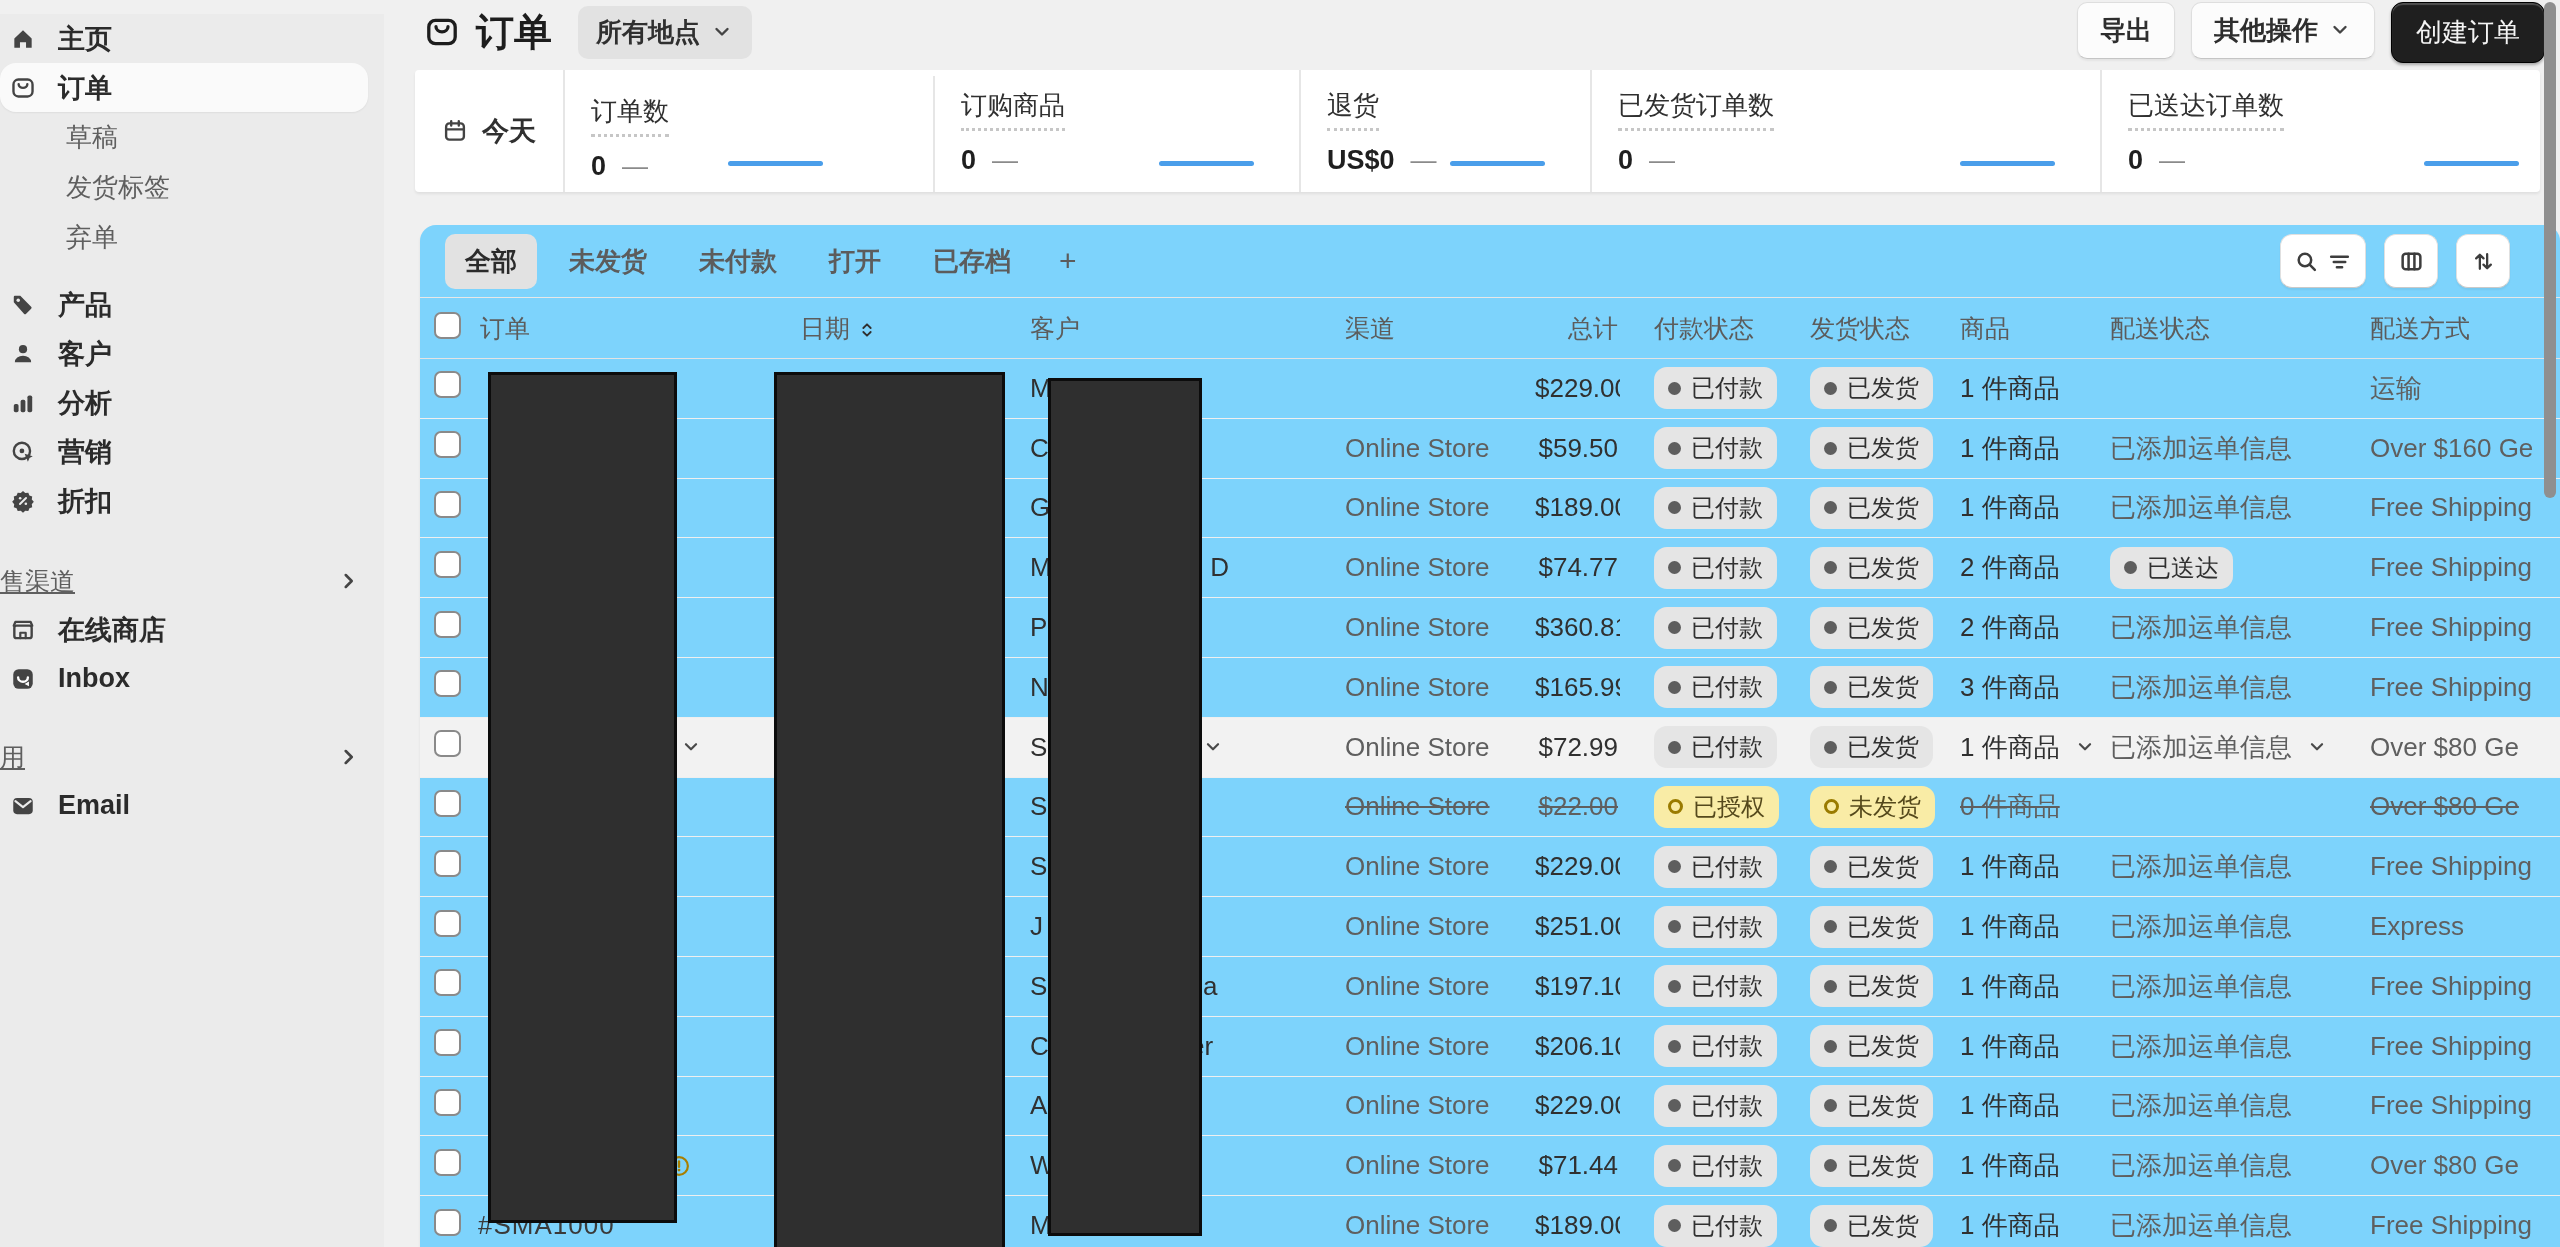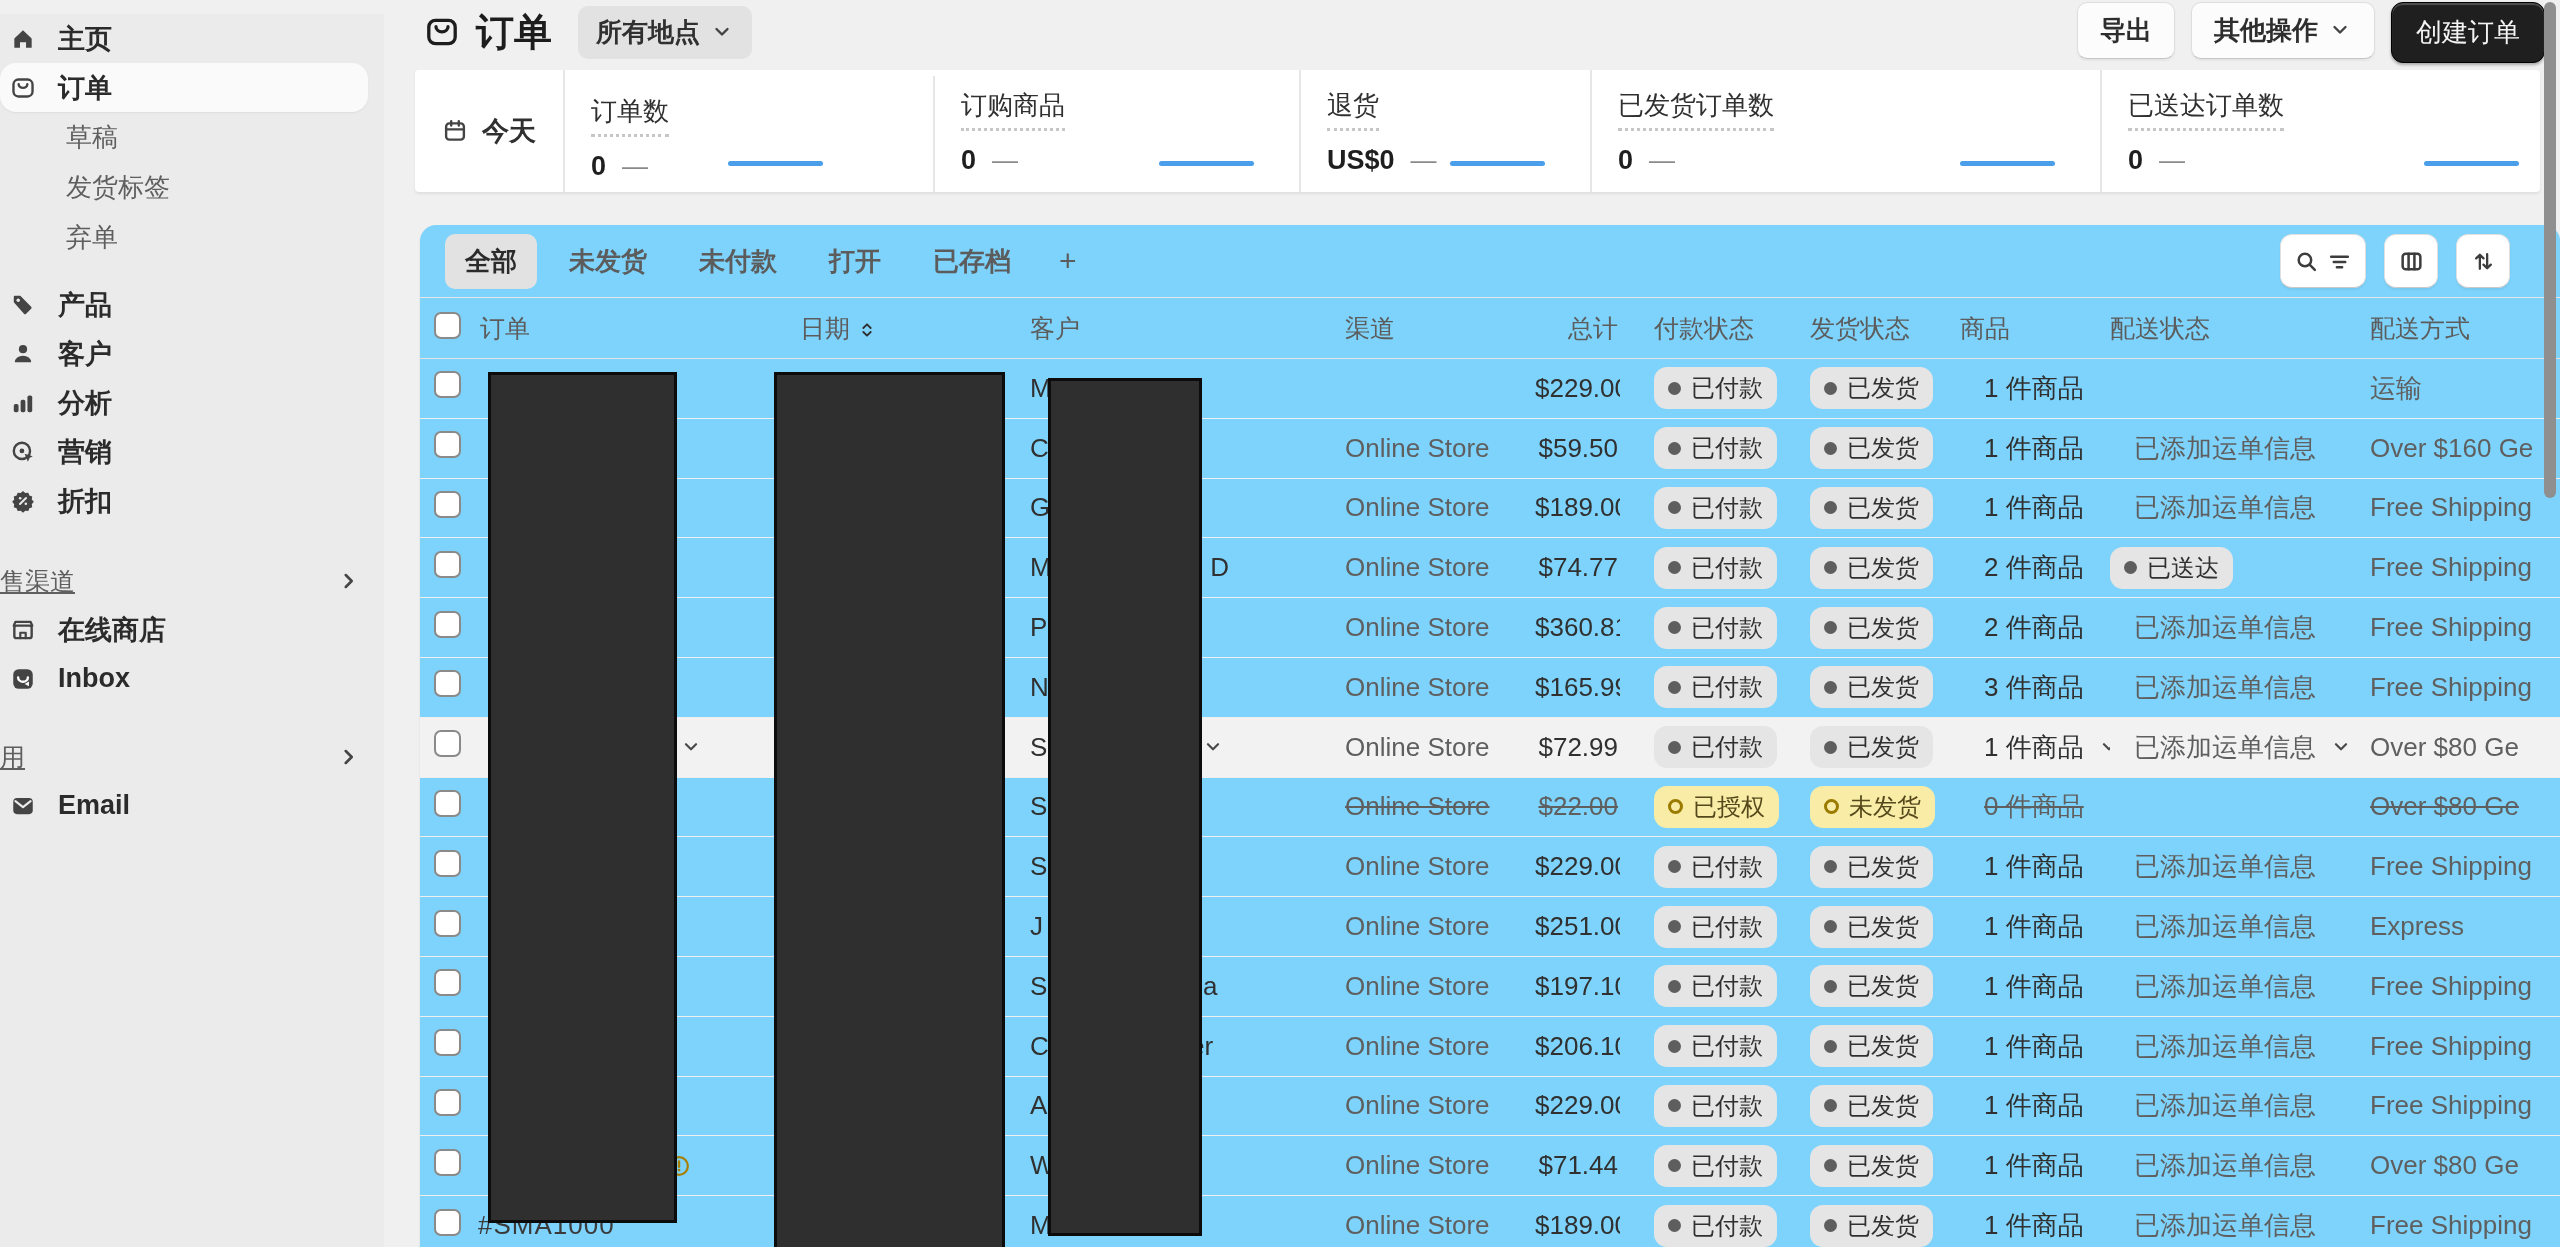--- a/index.html
+++ b/index.html
@@ -88,21 +88,21 @@
          padding:5px 14px;font-size:24px;font-weight:500;color:#303030;white-space:nowrap;}
   .badge .dot{width:13px;height:13px;border-radius:50%;background:#5e5e5e;flex:none;}
   .badge.yellow{background:#f9eca6;color:#55491c;}
   .badge.yellow .dot{background:transparent;border:3px solid #9a7b00;width:9px;height:9px;}
 
   .struck .s{text-decoration:line-through;text-decoration-thickness:2px;color:#5f5f5f;}
   .cell-chev{width:22px;height:22px;color:#4a4a4a;}
   .order-peek{position:absolute;left:8px;color:#3a3a3a;font-size:26px;letter-spacing:1px;}
   .abs-chev{position:absolute;}
   .cust-right{position:absolute;left:160px;}
-  .inline-gap{display:inline-flex;align-items:center;gap:14px;margin-left:24px;}
+  .inline-gap{display:inline-flex;align-items:center;gap:14px;}
   .warn-ic{color:#a87e00;width:26px;height:26px;}
 
   
   .redact{position:absolute;background:#2f2f2f;border:3px solid #0c0c0c;z-index:5;}
   .r1{left:488px;top:372px;width:183px;height:845px;}
   .r2{left:774px;top:372px;width:225px;height:875px;}
   .r3{left:1048px;top:378px;width:148px;height:852px;}
   .scrollthumb{position:absolute;right:4px;top:2px;width:12px;height:496px;background:#8f8f8f;border-radius:6px;z-index:9;}
 </style>
 </head>

